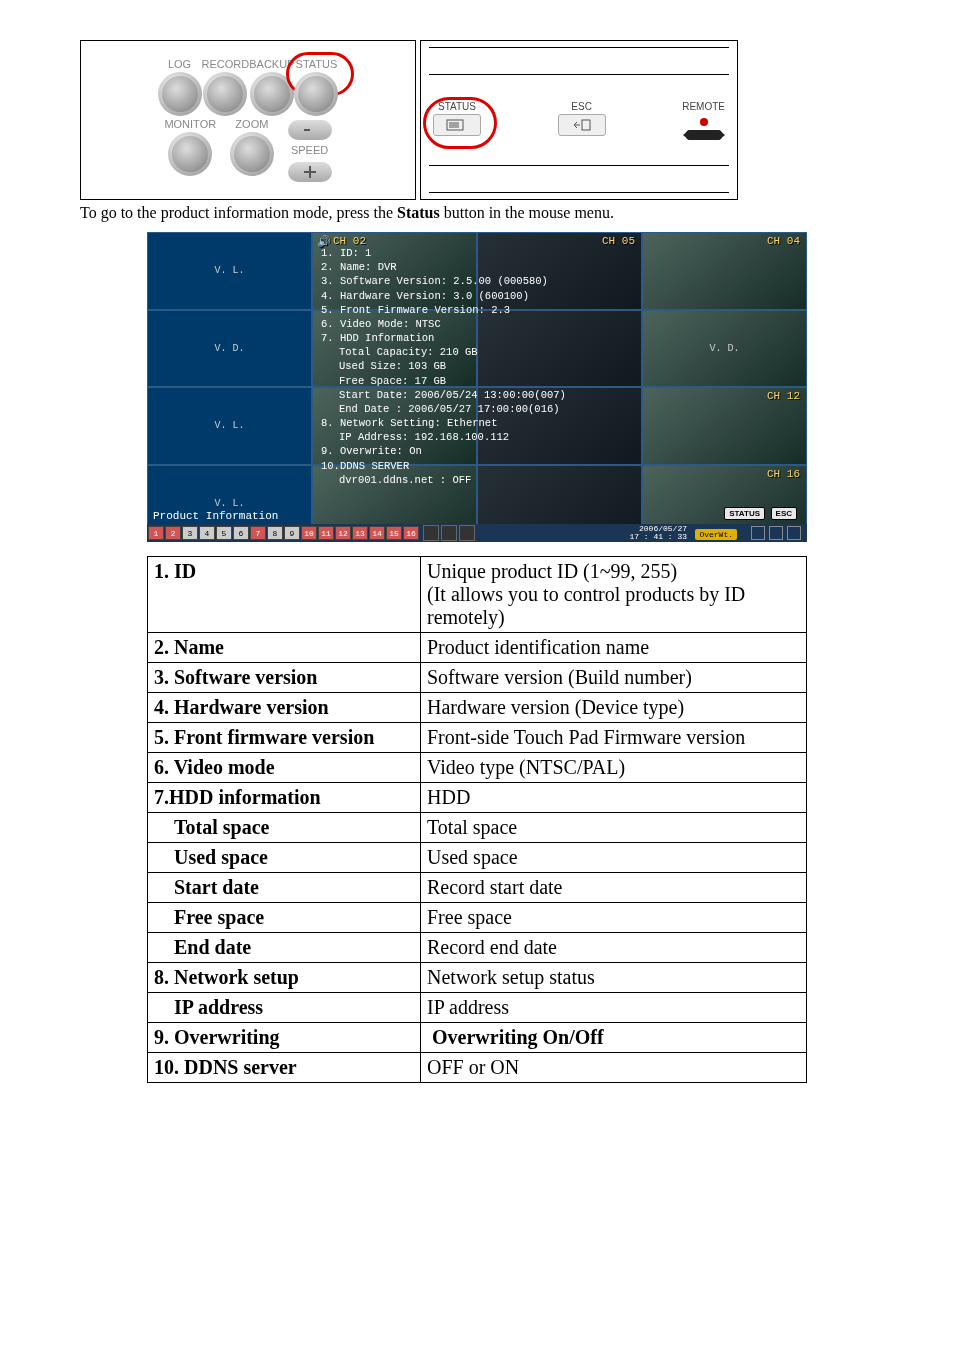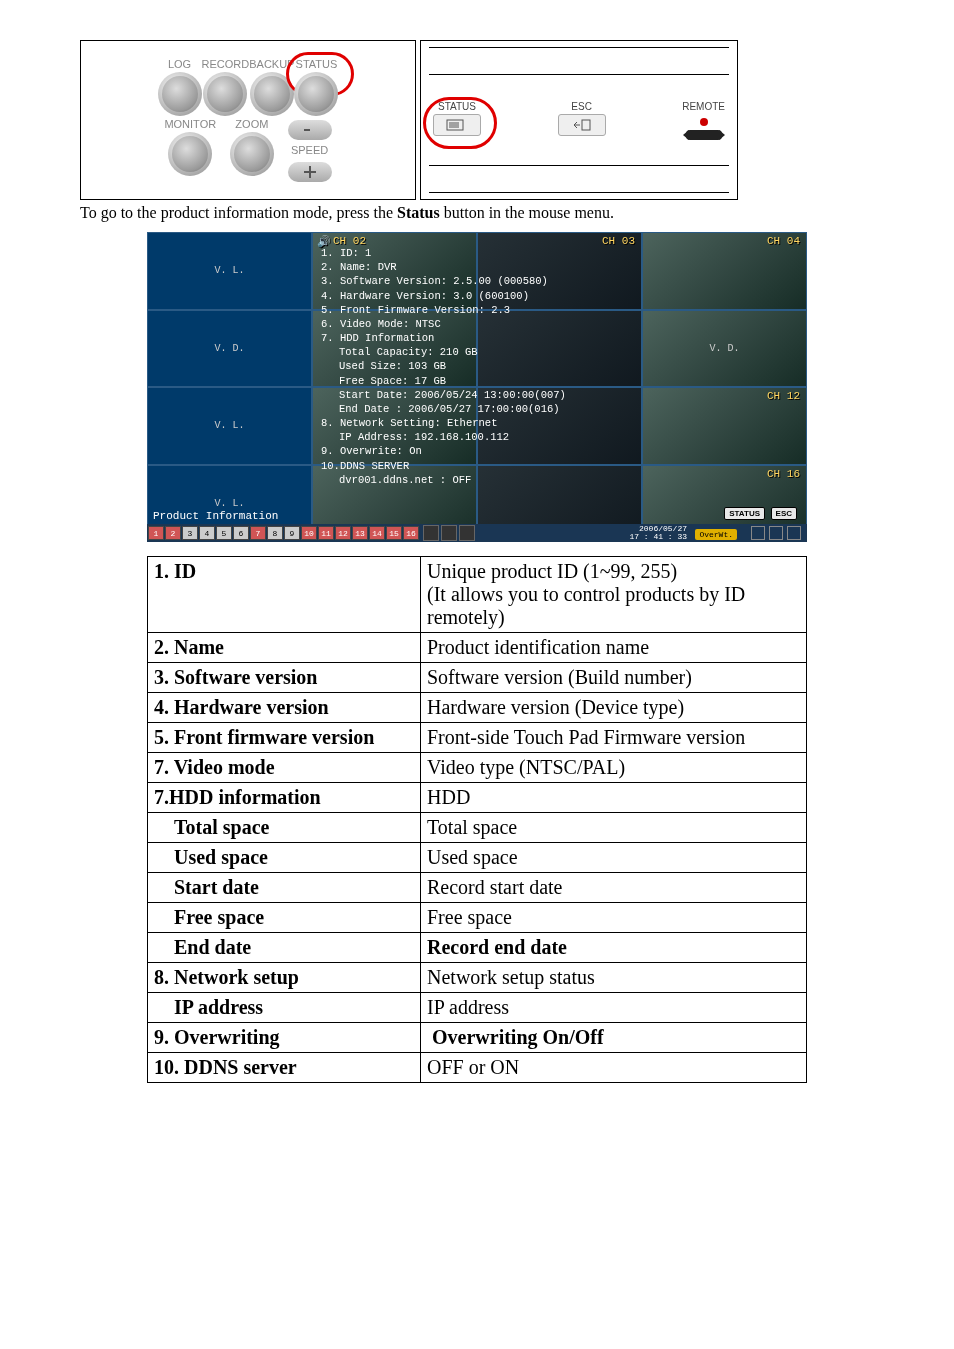--- a/index.html
+++ b/index.html
@@ -423,21 +423,21 @@
       <div class="ch-cell">
           <span>V. L.</span>
         </div>
       <div class="ch-cell">
           <div class="ch-img"></div>
           <span class="ch-label-tl">🔊</span>
           <span class="ch-label-tl" style="left:20px;">CH 02</span>
         </div>
       <div class="ch-cell">
           <div class="ch-img dark"></div>
-          <span class="ch-label-tr">CH 03</span>
+          <span class="ch-label-tr">CH 05</span>
         </div>
       <div class="ch-cell">
           <div class="ch-img"></div>
           <span class="ch-label-tr">CH 04</span>
         </div>
 
       <div class="ch-cell">
           <span>V. D.</span>
         </div>
       <div class="ch-cell">
@@ -556,21 +556,21 @@
         </tr>
         <tr>
           <td>4. Hardware version</td>
           <td style="font-weight: normal;">Hardware version (Device type)</td>
         </tr>
         <tr>
           <td>5. Front firmware version</td>
           <td style="font-weight: normal;">Front-side Touch Pad Firmware version</td>
         </tr>
         <tr>
-          <td>7. Video mode</td>
+          <td>6. Video mode</td>
           <td style="font-weight: normal;">Video type (NTSC/PAL)</td>
         </tr>
         <tr>
           <td>7.HDD information</td>
           <td style="font-weight: normal;">HDD</td>
         </tr>
         <tr>
           <td><span class="indent1">Total space</span></td>
           <td style="font-weight: normal;">Total space</td>
         </tr>
@@ -581,21 +581,21 @@
         <tr>
           <td><span class="indent1">Start date</span></td>
           <td style="font-weight: normal;">Record start date</td>
         </tr>
         <tr>
           <td><span class="indent1">Free space</span></td>
           <td style="font-weight: normal;">Free space</td>
         </tr>
         <tr>
           <td><span class="indent1">End date</span></td>
-          <td style="font-weight: bold;">Record end date</td>
+          <td style="font-weight: normal;">Record end date</td>
         </tr>
         <tr>
           <td>8. Network setup</td>
           <td style="font-weight: normal;">Network setup status</td>
         </tr>
         <tr>
           <td><span class="indent1">IP address</span></td>
           <td style="font-weight: normal;">IP address</td>
         </tr>
         <tr>

